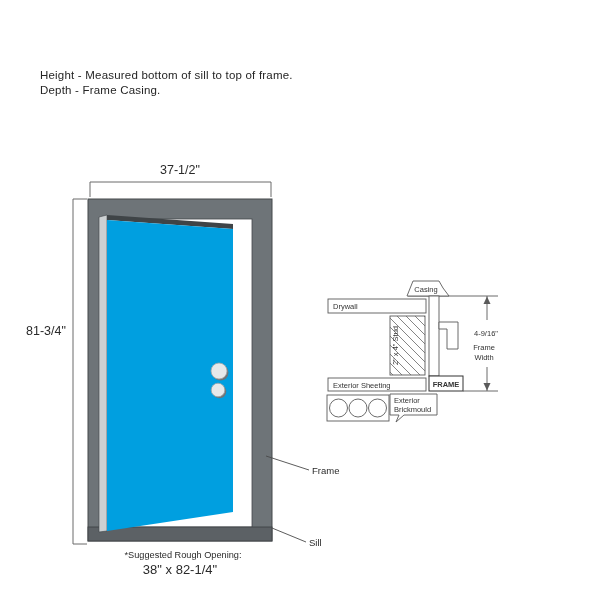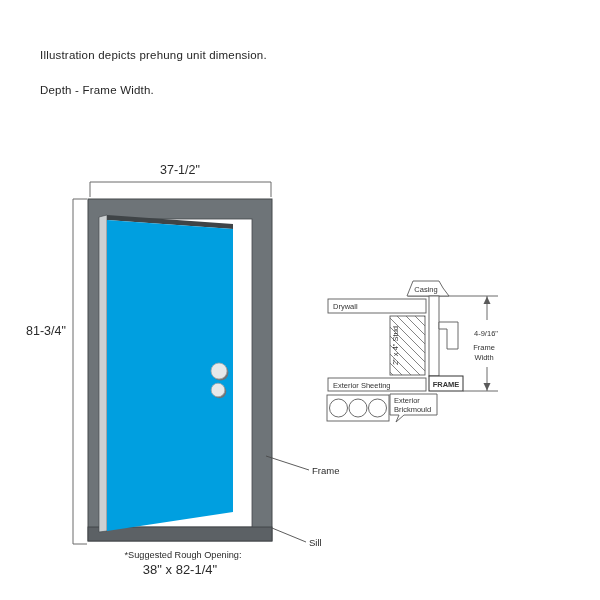--- a/index.html
+++ b/index.html
@@ -15,23 +15,23 @@
   .xs-line{stroke:#5a5a5a;stroke-width:0.9;fill:none;}
   .xs-box{stroke:#5a5a5a;stroke-width:0.9;fill:#ffffff;}
   .xs-text{font-size:7.5px;fill:#333333;}
   .dim-text{font-size:12.5px;}
   .leader{stroke:#4a4a4a;stroke-width:0.9;fill:none;}
 </style>
 </head>
 <body>
 
 <div class="header">
-  <div>Illustration depicts prehung unit dimension.</div>
   <div class="gap"></div>
-  <div>Depth - Frame Width.</div>
+  <div>Height - Measured bottom of sill to top of frame.</div>
+  <div>Depth - Frame Casing.</div>
 </div>
 
 <svg width="600" height="600" viewBox="0 0 600 600">
   <defs>
     <pattern id="hatch" width="9" height="9" patternUnits="userSpaceOnUse">
       <path d="M-2,-2 L11,11" stroke="#666666" stroke-width="0.8"></path>
     </pattern>
   </defs>
 
   <path d="M90,197 L90,182 L271,182 L271,197" stroke="#6a6a6a" stroke-width="1" fill="none"></path>

